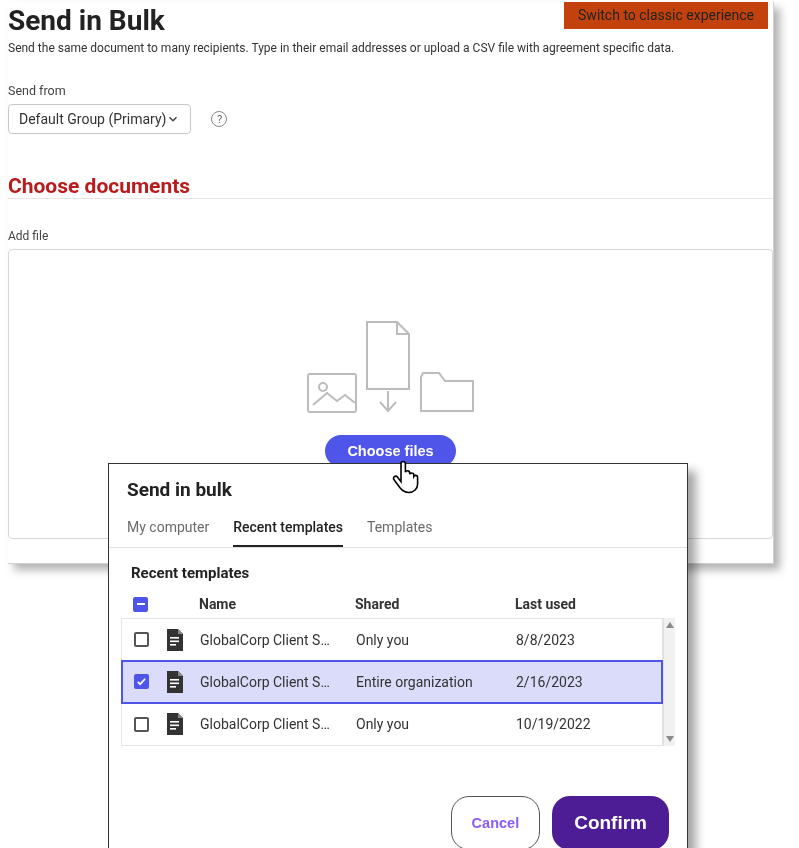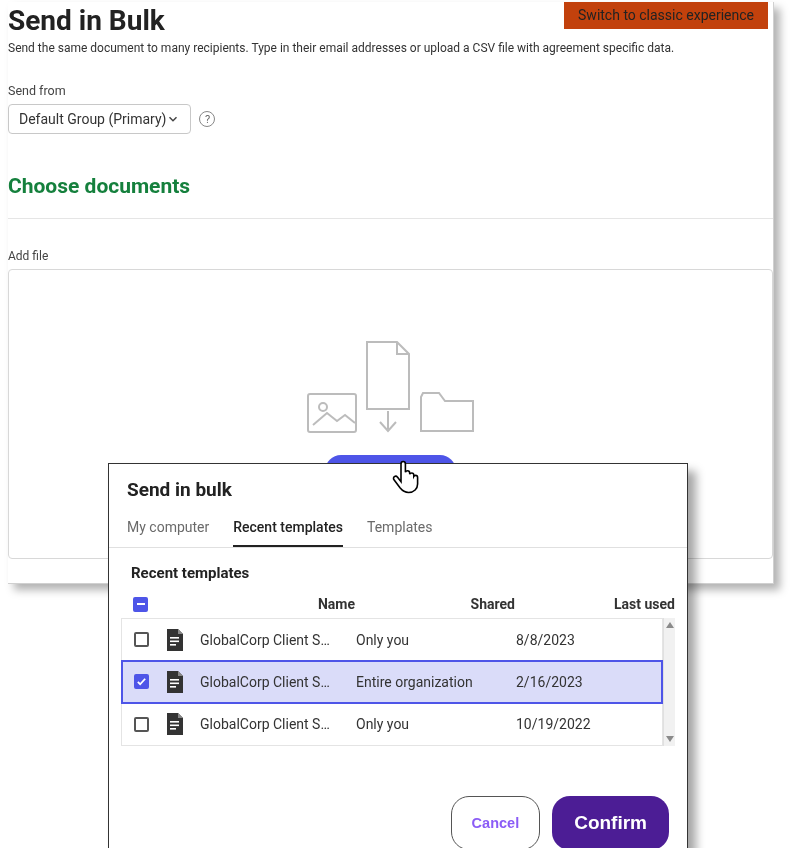--- a/index.html
+++ b/index.html
@@ -43,35 +43,35 @@
     font-size: 28px;
     font-weight: 700;
     color: #222;
   }
   .page-sub {
     font-size: 12px;
     color: #333;
     margin: 0 0 28px 0;
   }
   .label-small { font-size: 12.5px; color: #444; display: block; margin-bottom: 6px; }
-  .send-from-row { display: flex; align-items: center; gap: 8px; margin-bottom: 40px; }
+  .send-from-row { display: flex; align-items: center; gap: 20px; margin-bottom: 40px; }
   .dropdown {
     display: inline-flex; align-items: center; justify-content: space-between;
     border: 1px solid #c8c8c8; border-radius: 4px; padding: 6px 10px; min-width: 182px;
     font-size: 14px; color: #333; cursor: pointer; background: #fff;
   }
   .dropdown svg { flex-shrink: 0; }
   .help-icon {
     width: 16px; height: 16px; border: 1px solid #888; border-radius: 50%;
     display: inline-flex; align-items: center; justify-content: center;
     font-size: 11px; color: #666; cursor: pointer;
   }
   h2.section-title {
-    font-size: 21px; font-weight: 700; color: #15803d;
-    margin: 0 0 6px 0; padding-bottom: 20px;
+    font-size: 21px; font-weight: 700; color: #b91c1c;
+    margin: 0 0 6px 0; padding-bottom: 0;
     border-bottom: 1px solid #e5e5e5;
   }
   .add-file-label { font-size: 12px; color: #444; margin: 30px 0 6px 0; display: block; }
   .drop-zone {
     border: 1px solid #d8d8d8; border-radius: 4px;
     height: 290px; display: flex; flex-direction: column; align-items: center; justify-content: center;
     gap: 22px; position: relative;
   }
   .drop-illus { display: flex; align-items: flex-end; gap: 6px; }
   .choose-btn {
@@ -103,21 +103,21 @@
   .section-sub {
     font-size: 15px; font-weight: 700; color: #222; padding: 16px 22px 8px 22px;
   }
   .tbl { width: calc(100% - 24px); margin: 0 12px; position: relative; }
   .tbl-head, .tbl-row { display: flex; align-items: center; }
   .col-chk { width: 44px; padding-left: 12px; display: flex; }
   .col-icon { width: 34px; display: flex; align-items: center; }
   .col-name { width: 156px; font-size: 14px; color: #333; overflow: hidden; white-space: nowrap; text-overflow: ellipsis; }
   .col-shared { width: 160px; font-size: 14px; color: #333; }
   .col-used { flex: 1; font-size: 14px; color: #333; }
-  .tbl-head { font-weight: 700; font-size: 14px; color: #222; padding: 6px 0; text-align: right; }
+  .tbl-head { font-weight: 700; font-size: 14px; color: #222; padding: 6px 0; }
   .tbl-body { border: 1px solid #e4e4e4; position: relative; }
   .tbl-row { height: 42px; border-bottom: 1px solid #eee; }
   .tbl-row:last-child { border-bottom: none; }
   .tbl-row.selected { background: #dadcf9; outline: 2px solid #4e55e8; outline-offset: -1px; position: relative; z-index: 1; }
   .scroll-track {
     width: 12px;
     background: #f1f1f1; border-left: 1px solid #e0e0e0;
     display: flex; flex-direction: column; align-items: center; justify-content: space-between;
     padding: 2px 0;
   }

